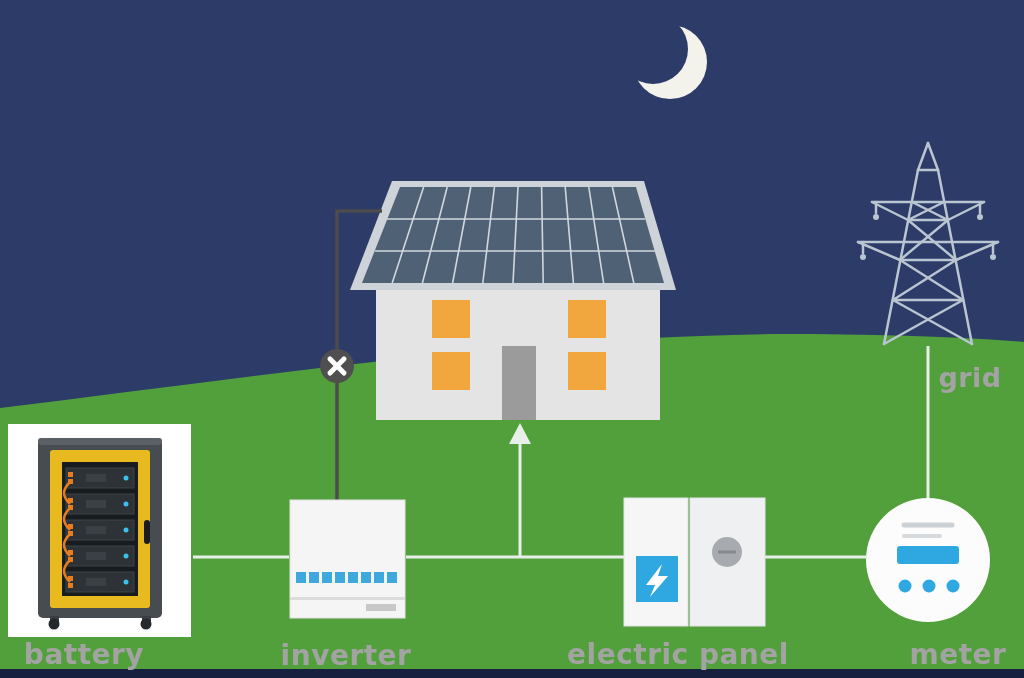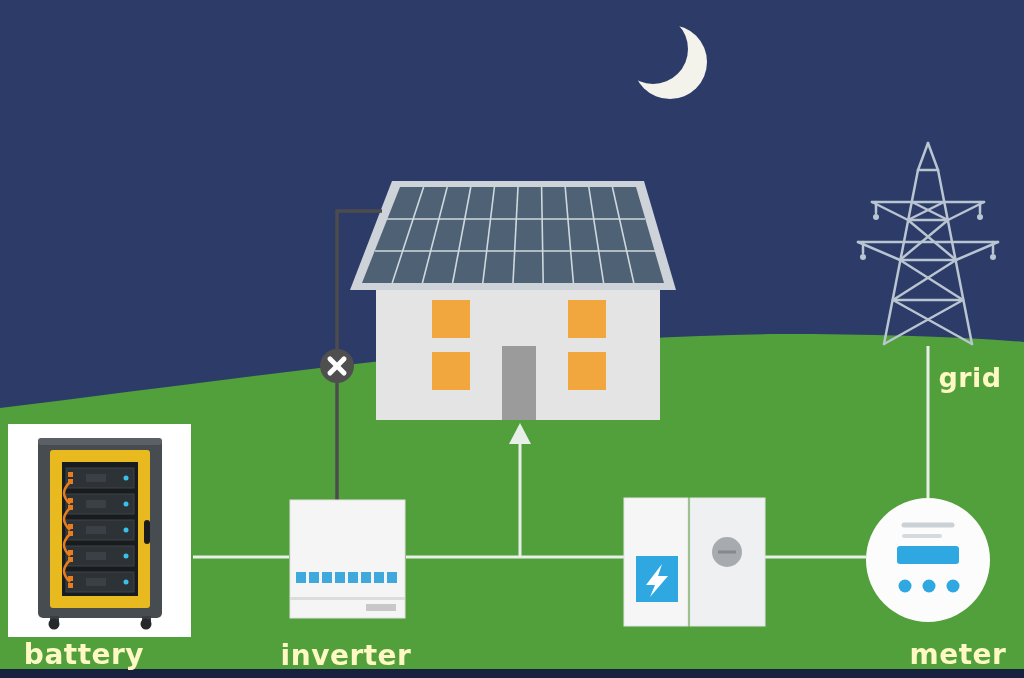--- a/index.html
+++ b/index.html
@@ -11,21 +11,21 @@
     font-family:"DejaVu Sans", sans-serif;
   }
   .scene svg{position:absolute;left:0;top:0;}
   .battery-photo{
     position:absolute;left:8px;top:424px;
     width:183px;height:213px;
     background:#ffffff;
   }
   .label{
     position:absolute;
-    color:#fef9c3;
+    color:#a3a3a3;
     font-size:28px;
     font-weight:600;
     letter-spacing:0.5px;
     line-height:1;
     white-space:nowrap;
     transform:translateX(-50%);
   }
   .label-battery{left:84px;top:641px;}
   .label-inverter{left:346px;top:642px;}
   .label-electric-panel{left:678px;top:641px;}
@@ -210,16 +210,17 @@
         <rect x="42" y="192" width="9" height="6" fill="#3a3e42"></rect>
         <rect x="134" y="192" width="9" height="6" fill="#3a3e42"></rect>
         <circle cx="46" cy="200" r="5.5"></circle>
         <circle cx="138" cy="200" r="5.5"></circle>
       </g>
     </svg>
   </div>
 
   <div class="label label-inverter">inverter</div>
   <div class="label label-battery">battery</div>
+  <div class="label label-electric-panel">electric panel</div>
   <div class="label label-meter">meter</div>
   <div class="label label-grid">grid</div>
 
 </div>
 
 </body></html>

